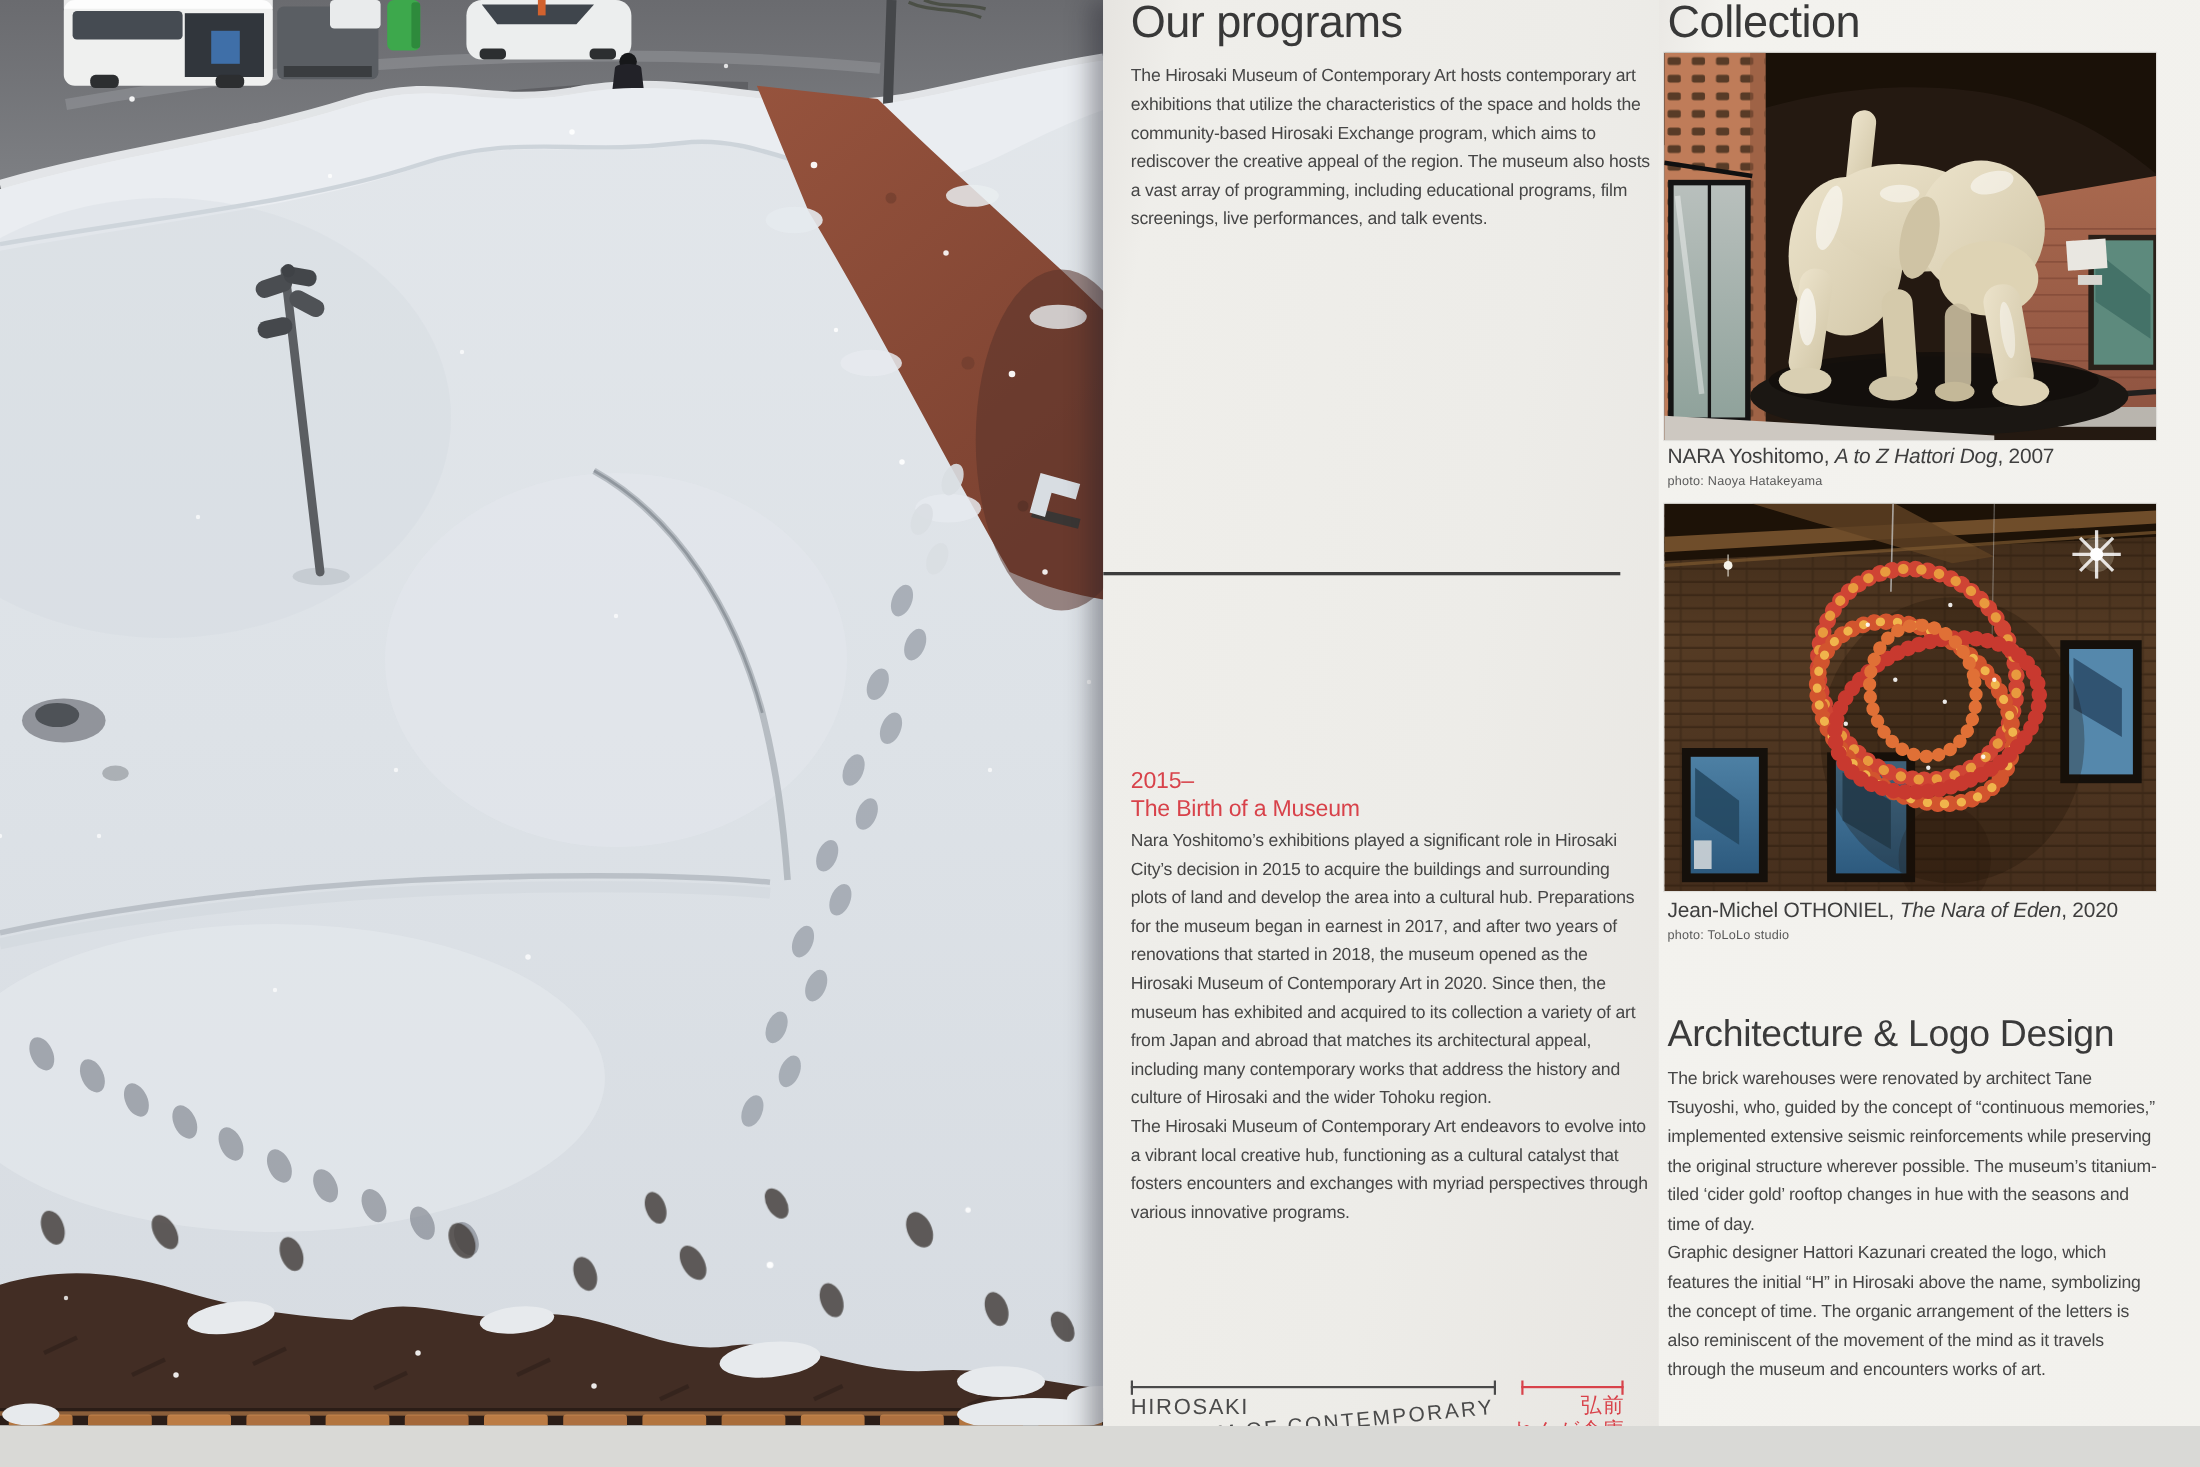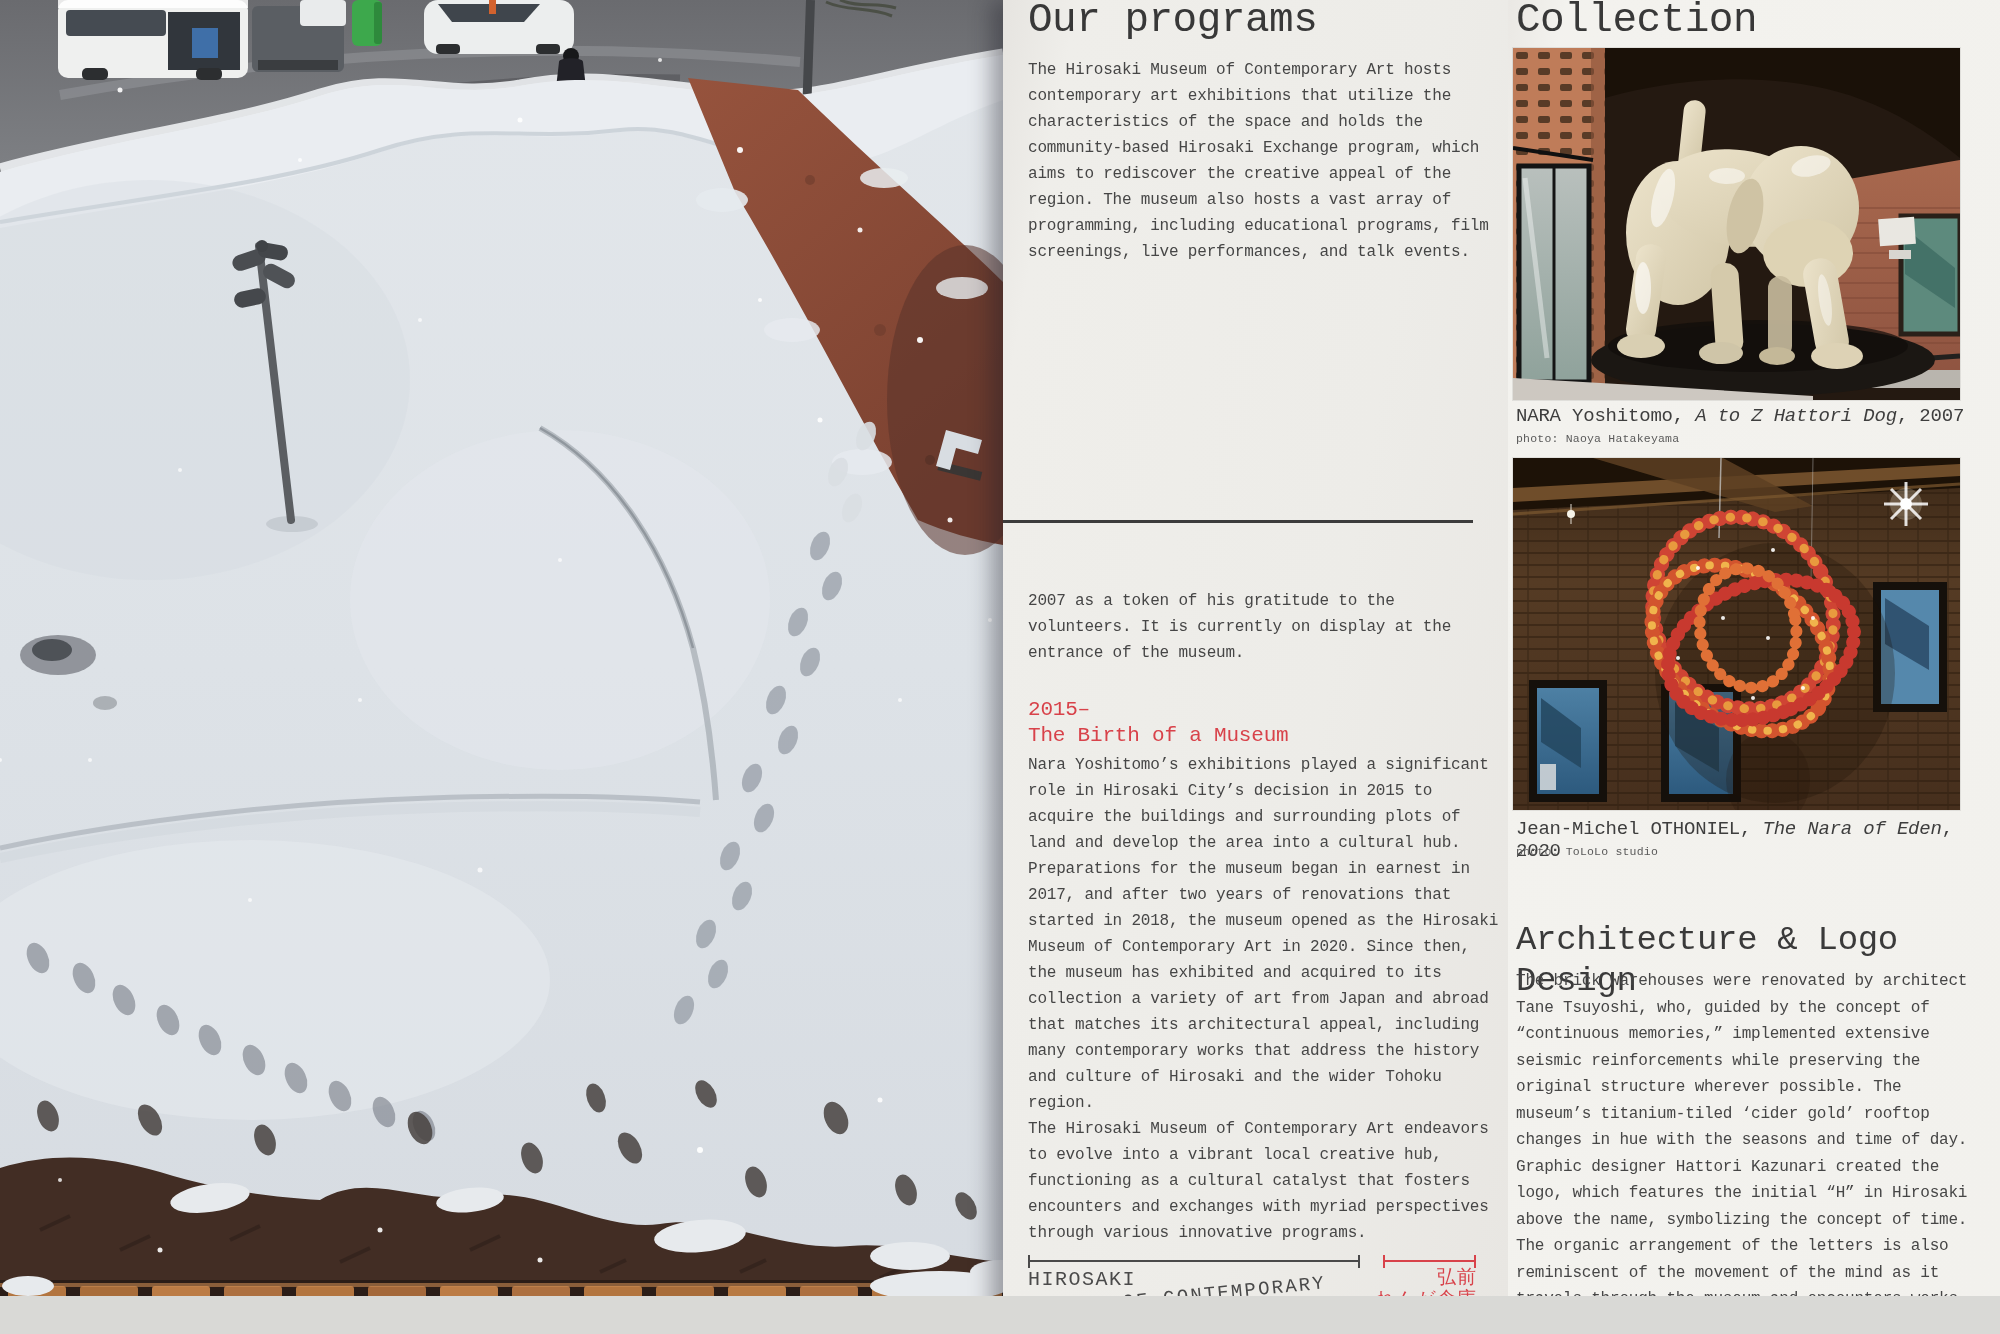--- a/index.html
+++ b/index.html
@@ -1,17 +1,17 @@
 <!DOCTYPE html>
 <html><head>
 <meta charset="utf-8">
 <style>
   html,body{margin:0;padding:0;background:#d9d9d6;}
   .stage{position:relative;width:2000px;height:1296px;overflow:hidden;
-         font-family:Liberation Mono, monospace;background:#e8e8e6;}
+         font-family:Liberation Sans, sans-serif;background:#e8e8e6;}
   .stage *{box-sizing:border-box;}
 
   
   .photo-left{position:absolute;left:0;top:0;width:1003px;height:1334px;display:block;}
 
   
   .panel{position:absolute;top:0;height:1334px;}
   .panel-mid{left:1003px;width:505px;
     background:linear-gradient(100deg,#e6e4e0 0%,#efeeea 10%,#edece8 60%,#e8e6e2 100%);
     box-shadow:-12px 0 20px rgba(30,30,40,.38);}
@@ -260,21 +260,20 @@
   </svg>
 
   <section class="panel panel-mid">
     <h1 class="big abs" style="left:25px;top:-2px;">Our programs</h1>
 
     <div class="body-text abs" style="left:25px;top:57px;width:472px;">The Hirosaki Museum of Contemporary Art hosts contemporary art exhibitions that utilize the characteristics of the space and holds the community-based Hirosaki Exchange program, which aims to rediscover the creative appeal of the region. The museum also hosts a vast array of programming, including educational programs, film screenings, live performances, and talk events.</div>
 
 
     <div class="divider abs" style="left:0;top:520px;width:470px;"></div>
 
-    <div class="body-text abs" style="left:25px;top:588px;width:472px;">2007 as a token of his gratitude to the volunteers. It is currently on display at the entrance of the museum.</div>
 
     <div class="red red-label abs" style="left:25px;top:697px;">2015–</div>
     <div class="red red-label abs" style="left:25px;top:723px;">The Birth of a Museum</div>
 
     <div class="body-text abs" style="left:25px;top:752px;width:472px;">
       <p>Nara Yoshitomo’s exhibitions played a significant role in Hirosaki City’s decision in 2015 to acquire the buildings and surrounding plots of land and develop the area into a cultural hub. Preparations for the museum began in earnest in 2017, and after two years of renovations that started in 2018, the museum opened as the Hirosaki Museum of Contemporary Art in 2020. Since then, the museum has exhibited and acquired to its collection a variety of art from Japan and abroad that matches its architectural appeal, including many contemporary works that address the history and culture of Hirosaki and the wider Tohoku region.</p>
       <p>The Hirosaki Museum of Contemporary Art endeavors to evolve into a vibrant local creative hub, functioning as a cultural catalyst that fosters encounters and exchanges with myriad perspectives through various innovative programs.</p>
     </div>
 
     <div>

